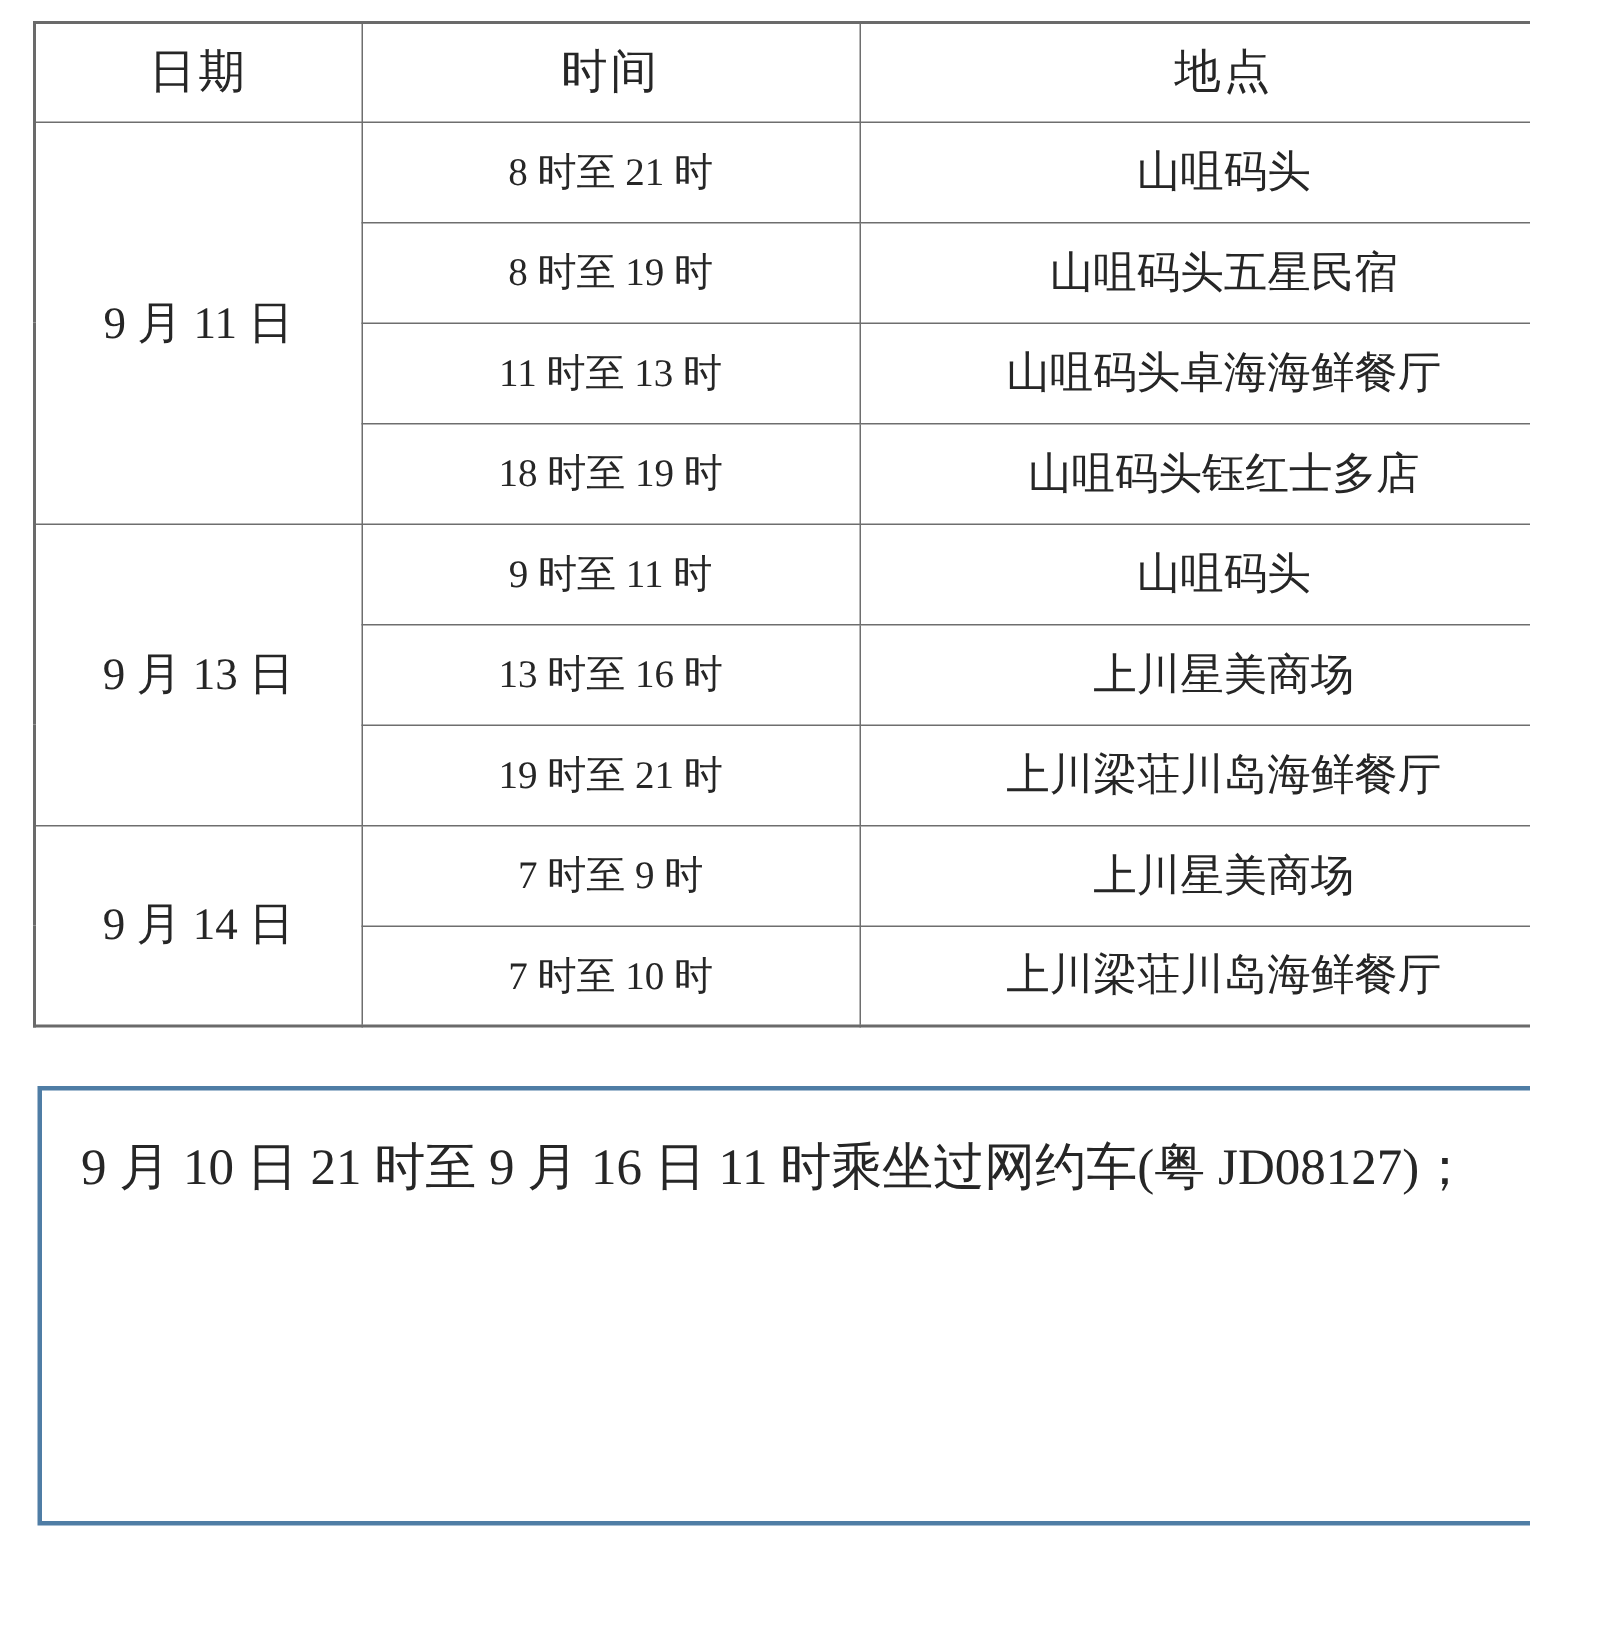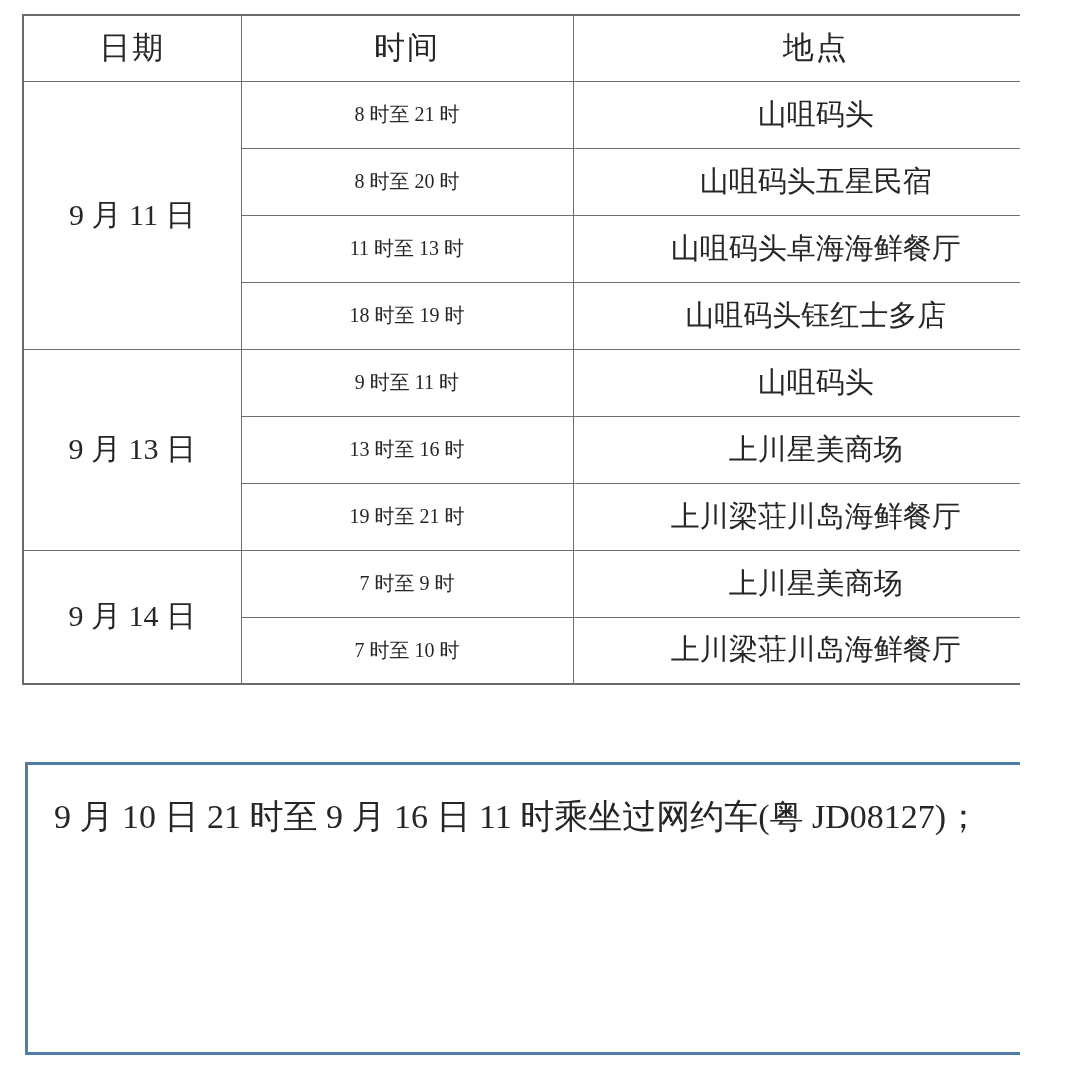--- a/index.html
+++ b/index.html
@@ -34,28 +34,28 @@
     vertical-align: middle;
     padding: 0;
     font-weight: normal;
     white-space: nowrap;
     overflow: hidden;
   }
   table.itinerary thead tr { height: 66px; }
   table.itinerary tbody tr { height: 67px; }
   table.itinerary th { font-size: 31px; letter-spacing: 2px; }
   td.cell-date  { font-size: 30px; }
-  td.cell-time  { font-size: 20px; }
+  td.cell-time  { font-size: 26px; }
   td.cell-place { font-size: 29px; }
 
   
   .notes-box {
     position: absolute;
     left: 25px;
-    top: 762px;
+    top: 724px;
     width: 1030px;
     height: 293px;
     box-sizing: border-box;
     border: 3px solid #4f7da5;
     padding: 21px 20px 0 26px;
     font-size: 34px;
     line-height: 61px;
     color: #262626;
   }
   .notes-box p { margin: 0; }
@@ -88,21 +88,21 @@
         <th>地点</th>
       </tr>
     </thead>
     <tbody>
       <tr>
         <td class="cell-date" rowspan="4">9 月 11 日</td>
         <td class="cell-time">8 时至 21 时</td>
         <td class="cell-place">山咀码头</td>
       </tr>
       <tr>
-        <td class="cell-time">8 时至 20 时</td>
+        <td class="cell-time">8 时至 19 时</td>
         <td class="cell-place">山咀码头五星民宿</td>
       </tr>
       <tr>
         <td class="cell-time">11 时至 13 时</td>
         <td class="cell-place">山咀码头卓海海鲜餐厅</td>
       </tr>
       <tr>
         <td class="cell-time">18 时至 19 时</td>
         <td class="cell-place">山咀码头钰红士多店</td>
       </tr>

